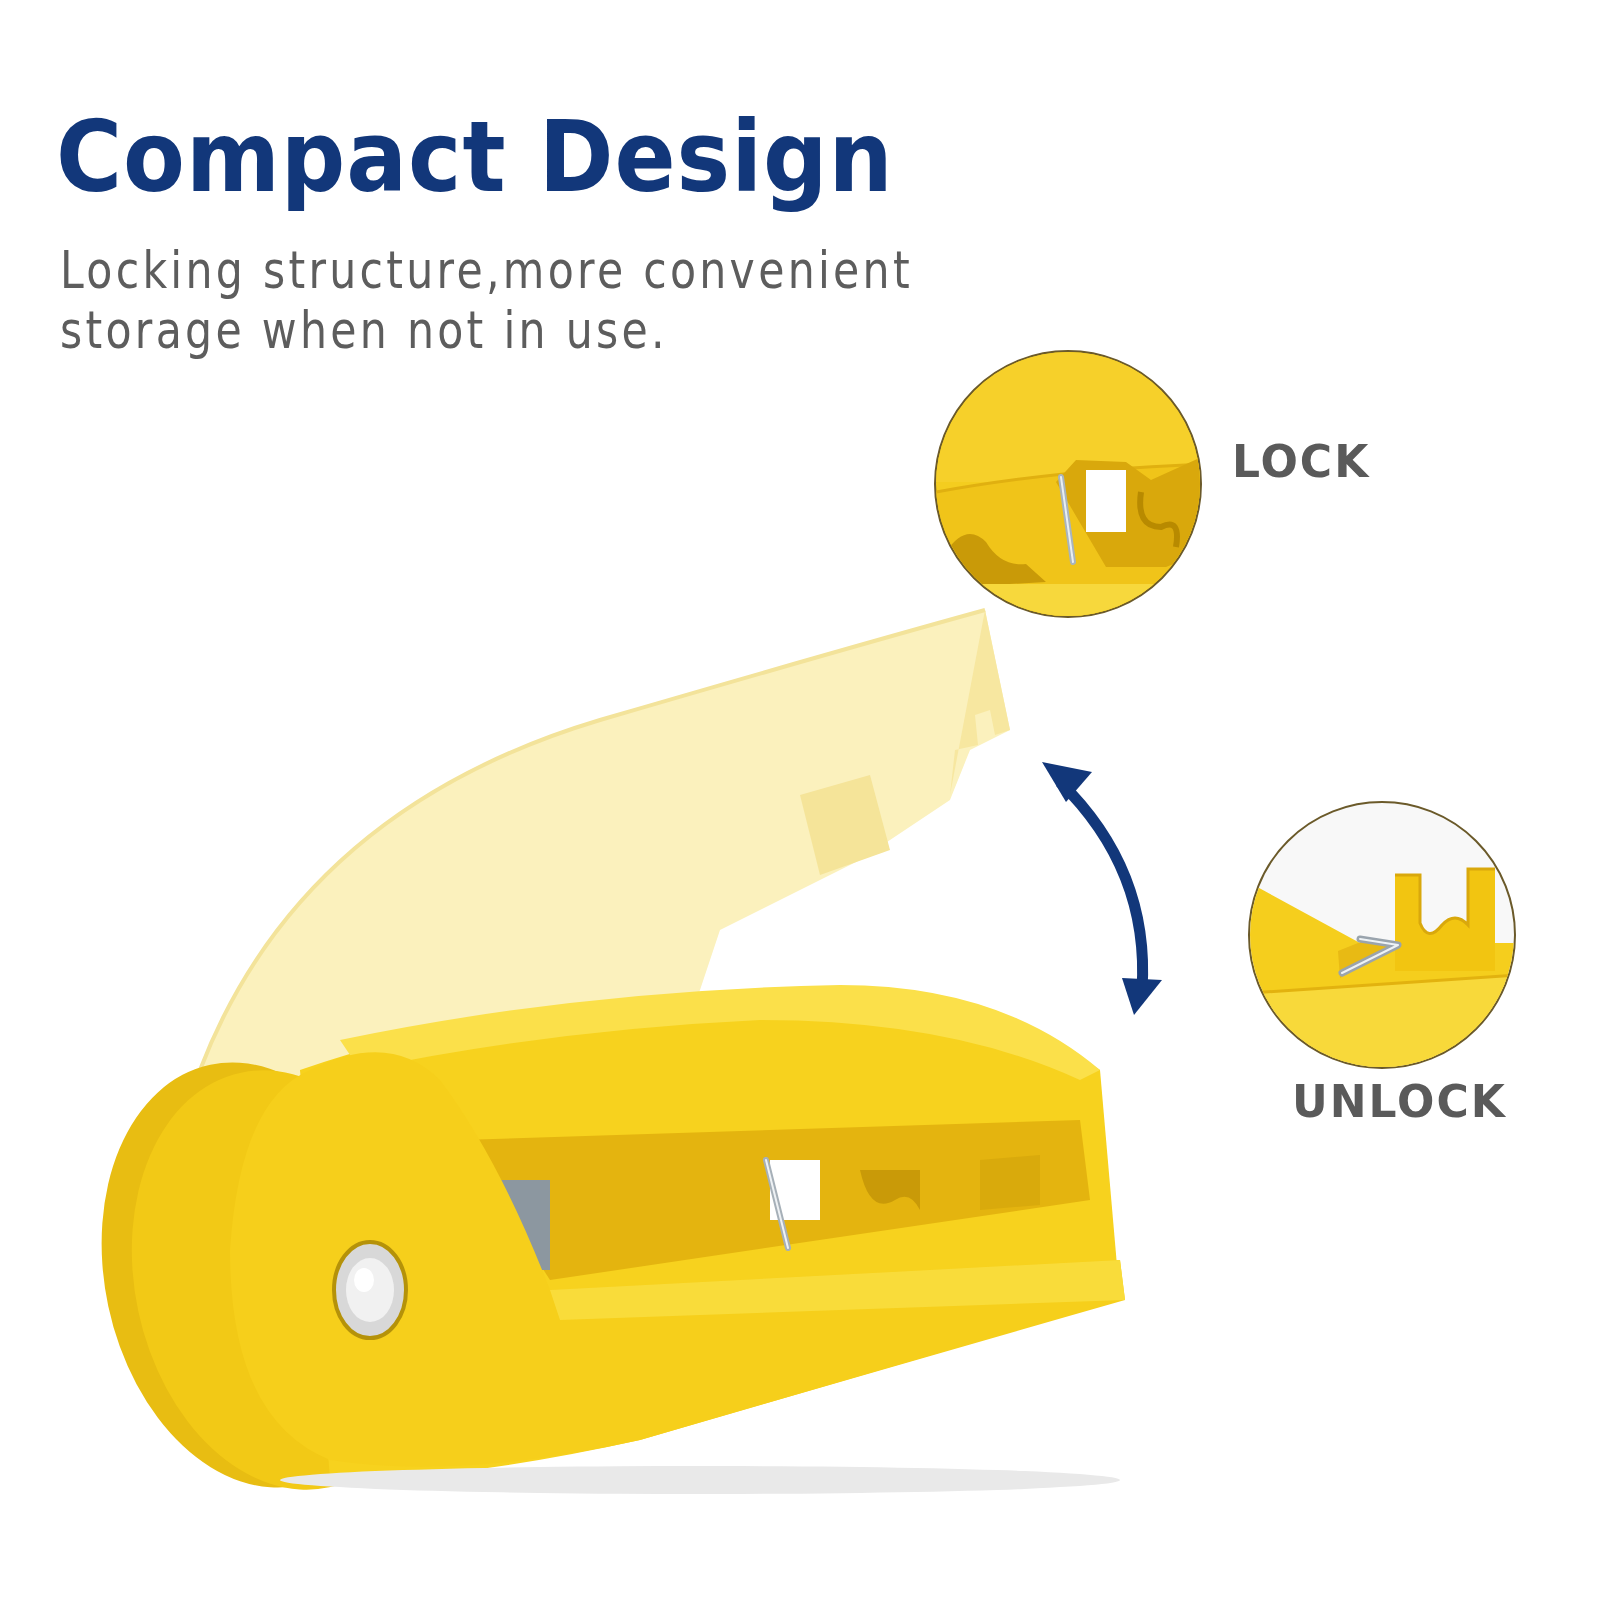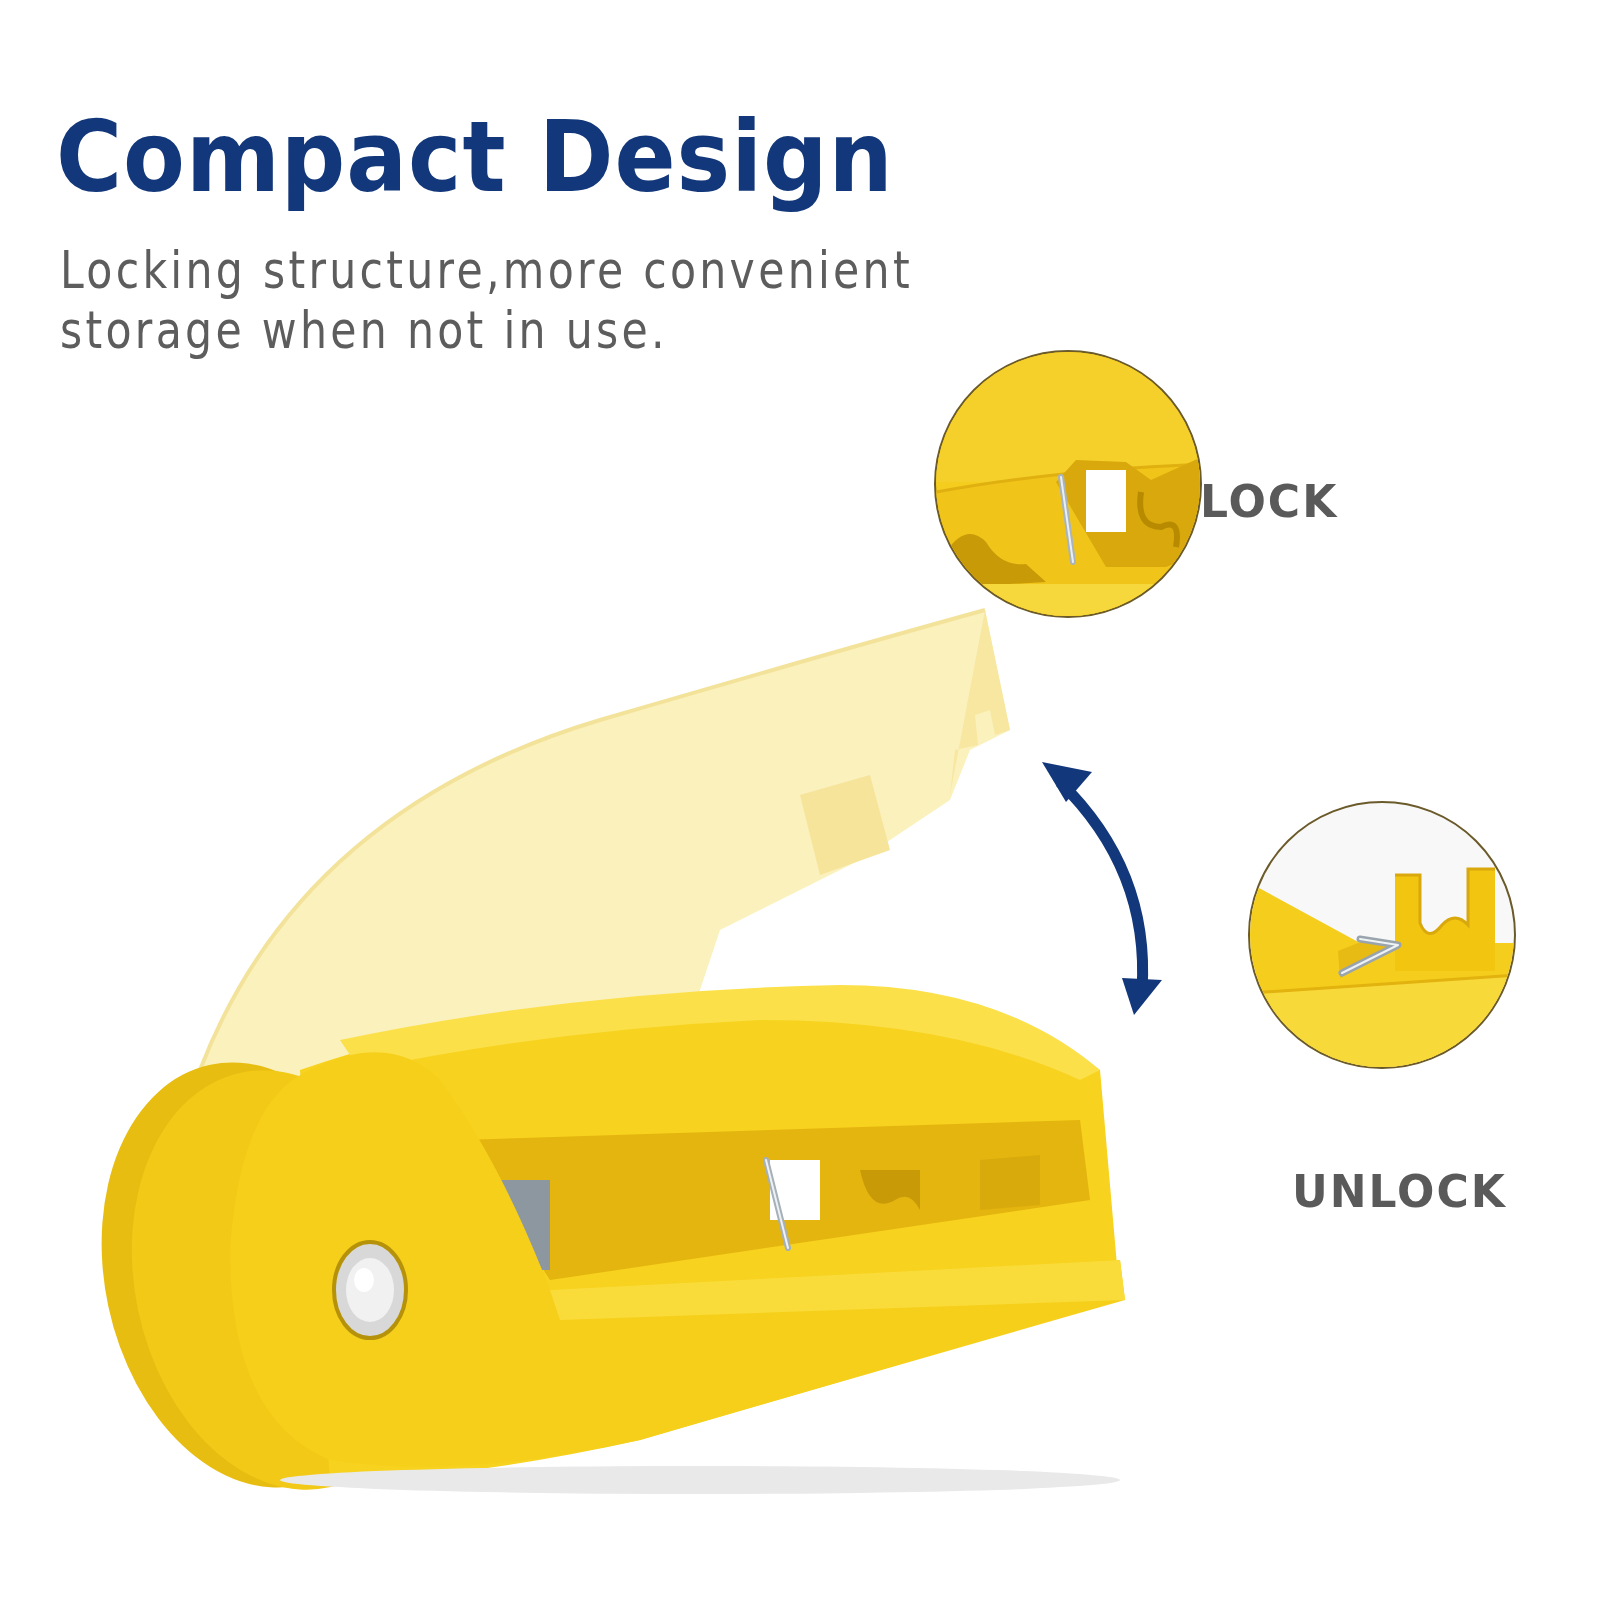--- a/index.html
+++ b/index.html
@@ -16,22 +16,22 @@
   .subtitle {
     position: absolute; left: 60px; top: 240px; margin: 0;
     font-family: "DejaVu Sans", sans-serif; font-size: 52px; line-height: 60px;
     color: #5d5d5d; letter-spacing: 4px;
     transform: scaleX(0.82); transform-origin: left top; width: 1300px;
   }
   .label {
     position: absolute; font-family: "DejaVu Sans", sans-serif; font-weight: bold;
     color: #5a5a5a; font-size: 44px; letter-spacing: 2px;
   }
-  .label-lock { left: 1200px; top: 436px; margin-top: 40px; }
-  .label-unlock { left: 1292px; top: 1166px; }
+  .label-lock { left: 1232px; top: 436px; }
+  .label-unlock { left: 1292px; top: 1076px; }
   .circle {
     position: absolute; border-radius: 50%; overflow: hidden; border: 2px solid #6b5a2a;
     box-sizing: border-box;
   }
   .circle-lock { left: 934px; top: 350px; width: 268px; height: 268px; background: #f4cd1f; }
   .circle-unlock { left: 1248px; top: 801px; width: 268px; height: 268px; background: #f8f8f8; }
   svg { position: absolute; overflow: visible; }
 </style>
 </head>
 <body>

